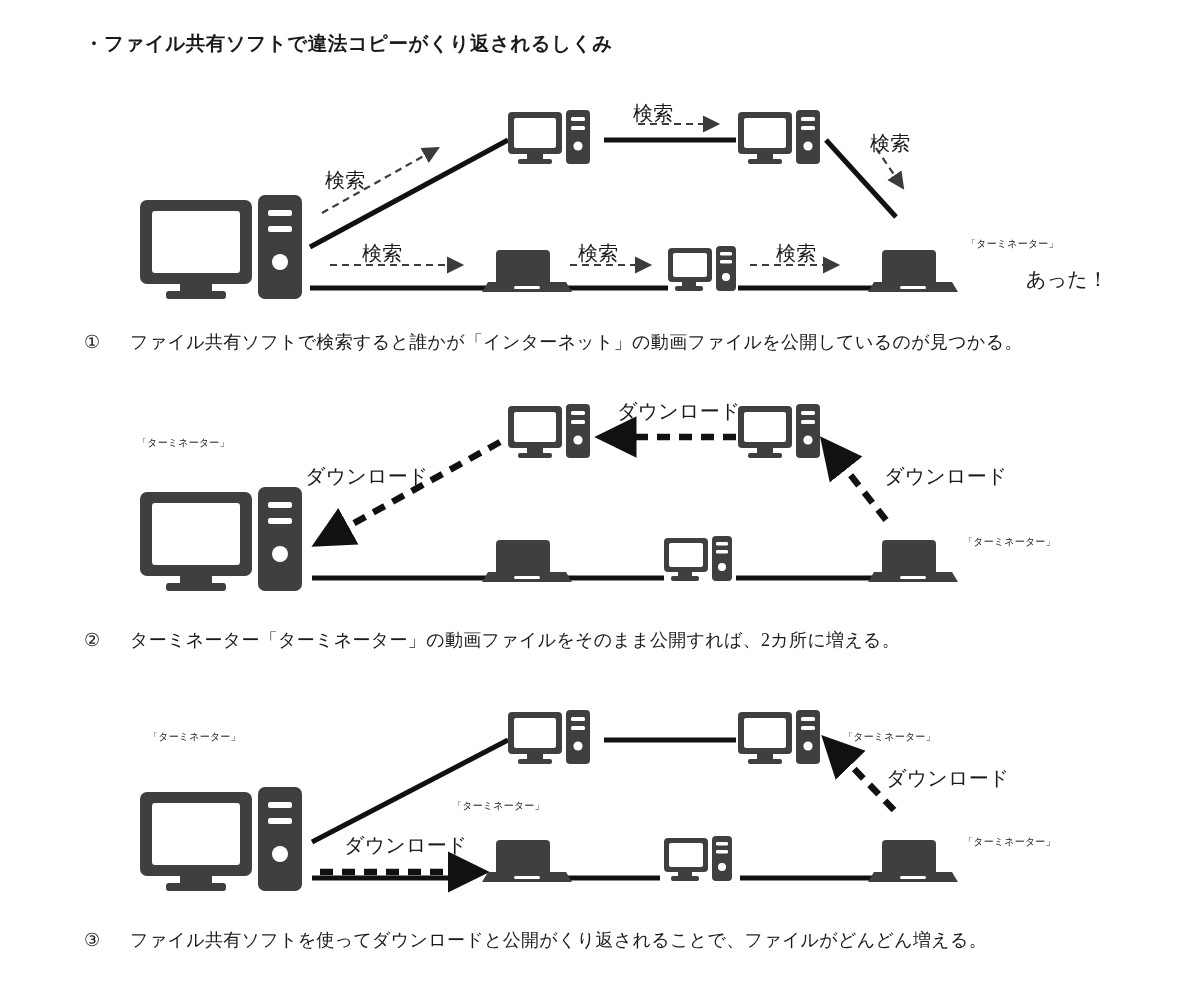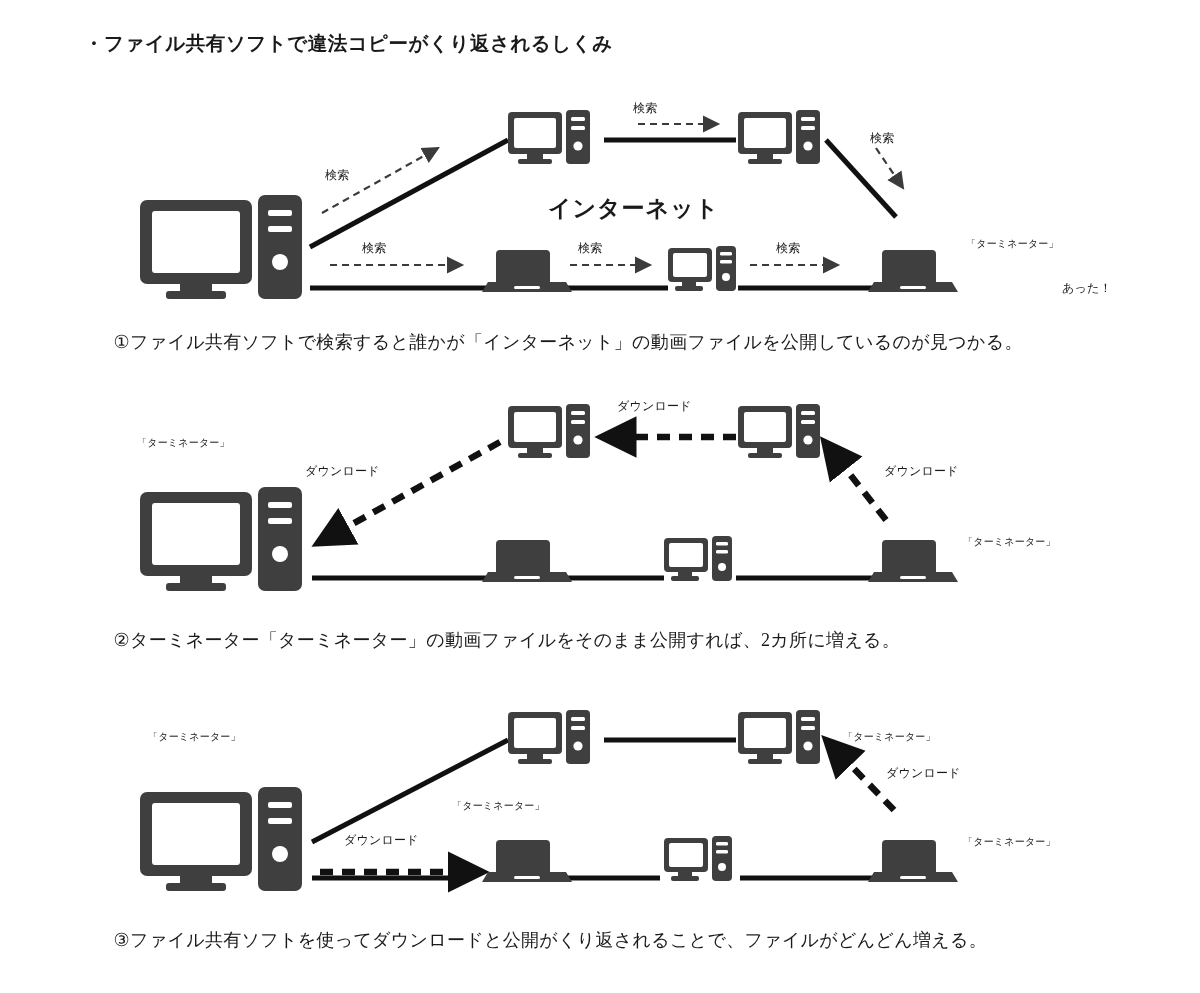--- a/index.html
+++ b/index.html
@@ -12,21 +12,20 @@
     height: 993px;
     font-family: "Liberation Serif", serif;
     color: #1a1a1a;
     position: relative;
     overflow: hidden;
   }
   .page {
     position: relative;
     width: 1128px;
     height: 993px;
-    text-align: right;
   }
   .title {
     position: absolute;
     left: 84px;
     top: 30px;
     font-size: 19.5px;
     font-weight: bold;
     letter-spacing: 0.5px;
     white-space: nowrap;
   }
@@ -35,21 +34,21 @@
     font-size: 18px;
     white-space: nowrap;
     letter-spacing: 0.3px;
   }
   .cap-num {
     display: inline-block;
     width: 46px;
   }
   .label {
     position: absolute;
-    font-size: 12px;
+    font-size: 20px;
     white-space: nowrap;
     letter-spacing: 0.2px;
   }
   .label.bold {
     font-weight: normal;
     font-size: 10px;
   }
   .label.big {
     font-size: 23px;
     font-weight: bold;
@@ -296,23 +295,22 @@
       </g>
     </g>
   </svg>
 
   <div class="label" style="left:325px; top:167px;">検索</div>
   <div class="label" style="left:362px; top:240px;">検索</div>
   <div class="label" style="left:578px; top:240px;">検索</div>
   <div class="label" style="left:776px; top:240px;">検索</div>
   <div class="label" style="left:633px; top:100px;">検索</div>
   <div class="label" style="left:870px; top:130px;">検索</div>
-  <div class="label big" style="left:548px; top:193px;">インターネット</div>
   <div class="label bold" style="left:966px; top:237px;">「ターミネーター」</div>
-  <div class="label" style="left:1026px; top:280px;margin-left:36px;">あった！</div>
+  <div class="label" style="left:1026px; top:266px;">あった！</div>
 
   <div class="caption" style="left:84px; top:330px;">
     <span class="cap-num">①</span><span>ファイル共有ソフトで検索すると誰かが「インターネット」の動画ファイルを公開しているのが見つかる。</span>
   </div>
 
   <div class="label bold" style="left:137px; top:436px;">「ターミネーター」</div>
   <div class="label" style="left:617px; top:398px;">ダウンロード</div>
   <div class="label" style="left:305px; top:463px;">ダウンロード</div>
   <div class="label" style="left:884px; top:463px;">ダウンロード</div>
   <div class="label bold" style="left:963px; top:535px;">「ターミネーター」</div>

